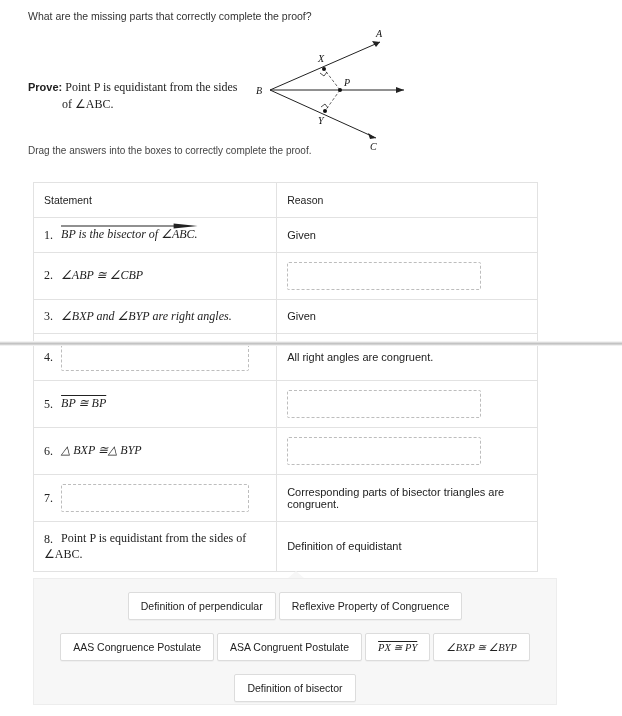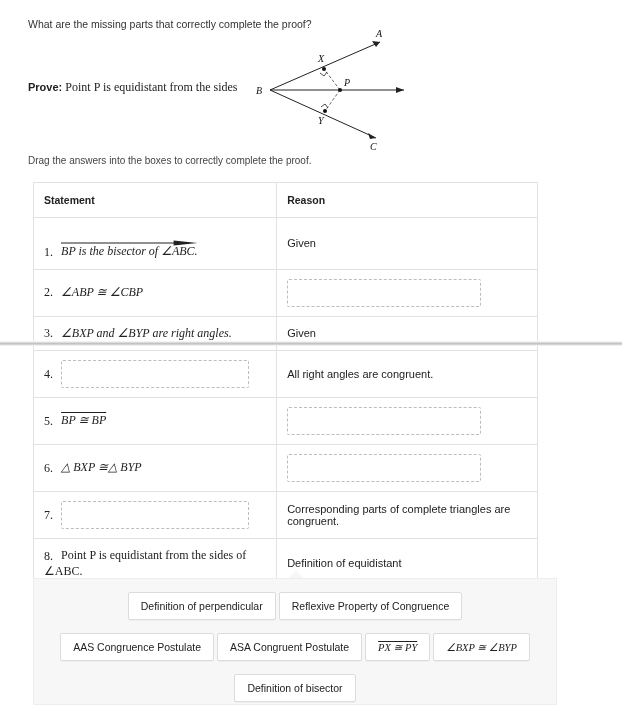--- a/index.html
+++ b/index.html
@@ -12,21 +12,21 @@
     height: 716px;
     position: relative;
     font-family: "Liberation Sans", sans-serif;
     font-size: 11px;
     color: #333333;
     overflow: hidden;
   }
   .question {
     position: absolute;
     left: 28px;
-    top: 18px;
+    top: 10px;
     font-size: 10.5px;
     color: #333;
   }
   .given-block {
     position: absolute;
     left: 28px;
     top: 72px;
     width: 230px;
     font-size: 11px;
     line-height: 1.45;
@@ -55,21 +55,21 @@
   .figure {
     position: absolute;
     left: 252px;
     top: 26px;
     width: 160px;
     height: 125px;
   }
   .drag-instr {
     position: absolute;
     left: 28px;
-    top: 155px;
+    top: 145px;
     font-size: 10px;
     color: #444;
   }
   
   .proof {
     position: absolute;
     left: 33px;
     top: 182px;
     width: 505px;
     border: 1px solid #e2e2e2;
@@ -79,21 +79,21 @@
   .proof td, .proof th {
     border: 1px solid #e2e2e2;
     padding: 9px 10px;
     vertical-align: middle;
     text-align: left;
     font-weight: normal;
     font-size: 11px;
     color: #222;
   }
   .proof th {
-    font-weight: bold;
+    font-weight: normal;
     font-size: 10.5px;
     padding-top: 11px;
     padding-bottom: 11px;
   }
   .col-stmt { width: 232px; }
   .col-reason { width: 253px; }
   .dropzone {
     border: 1px dashed #bdbdbd;
     height: 26px;
     border-radius: 2px;
@@ -112,21 +112,20 @@
     font-style: italic;
     font-size: 12px;
     text-align: right;
   }
   .rayspan {
     position: relative;
     display: inline-block;
     font-family: "Liberation Serif", serif;
     font-style: italic;
     font-size: 12px;
-    margin-top: 17px;
   }
   .rayspan .raybar {
     position: absolute;
     left: 0;
     top: -4px;
     width: 100%;
     height: 6px;
   }
   
   .seam {
@@ -176,20 +175,23 @@
 </head>
 <body>
 
 <div class="question">What are the missing parts that correctly complete the proof?</div>
 
 <div class="given-block">
   <div class="line2">
     <span class="lbl">Prove:</span>
     <span class="mathup">Point P is equidistant from the sides</span>
   </div>
+  <div class="indent">
+    <span class="mathup">of ∠ABC.</span>
+  </div>
 </div>
 
 <div class="figure">
   <svg width="160" height="125" viewBox="0 0 160 125">
 
     <line x1="18" y1="64" x2="128" y2="16" stroke="#222" stroke-width="1"></line>
     <polygon points="128,16 120,15 124,21" fill="#222"></polygon>
 
     <line x1="18" y1="64" x2="124" y2="112" stroke="#222" stroke-width="1"></line>
     <polygon points="124,112 116,107 118,113" fill="#222"></polygon>
@@ -286,21 +288,21 @@
       <td>
         <div class="dropzone reason-zone"></div>
       </td>
     </tr>
 
     <tr>
       <td>
         <span class="num mathup">7.</span>
         <span class="dropzone stmt-zone"></span>
       </td>
-      <td>Corresponding parts of complete triangles are congruent.</td>
+      <td>Corresponding parts of bisector triangles are congruent.</td>
     </tr>
 
     <tr>
       <td>
         <span class="num mathup">8.</span>
         <span class="mathup">Point P is equidistant from the sides of ∠ABC.</span>
       </td>
       <td>Definition of equidistant</td>
     </tr>
   </tbody>

